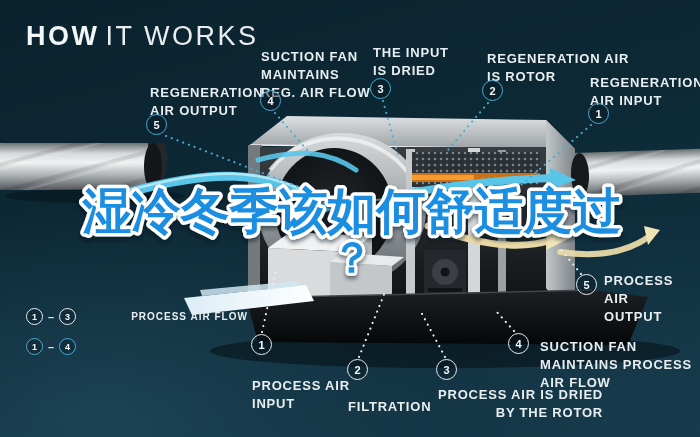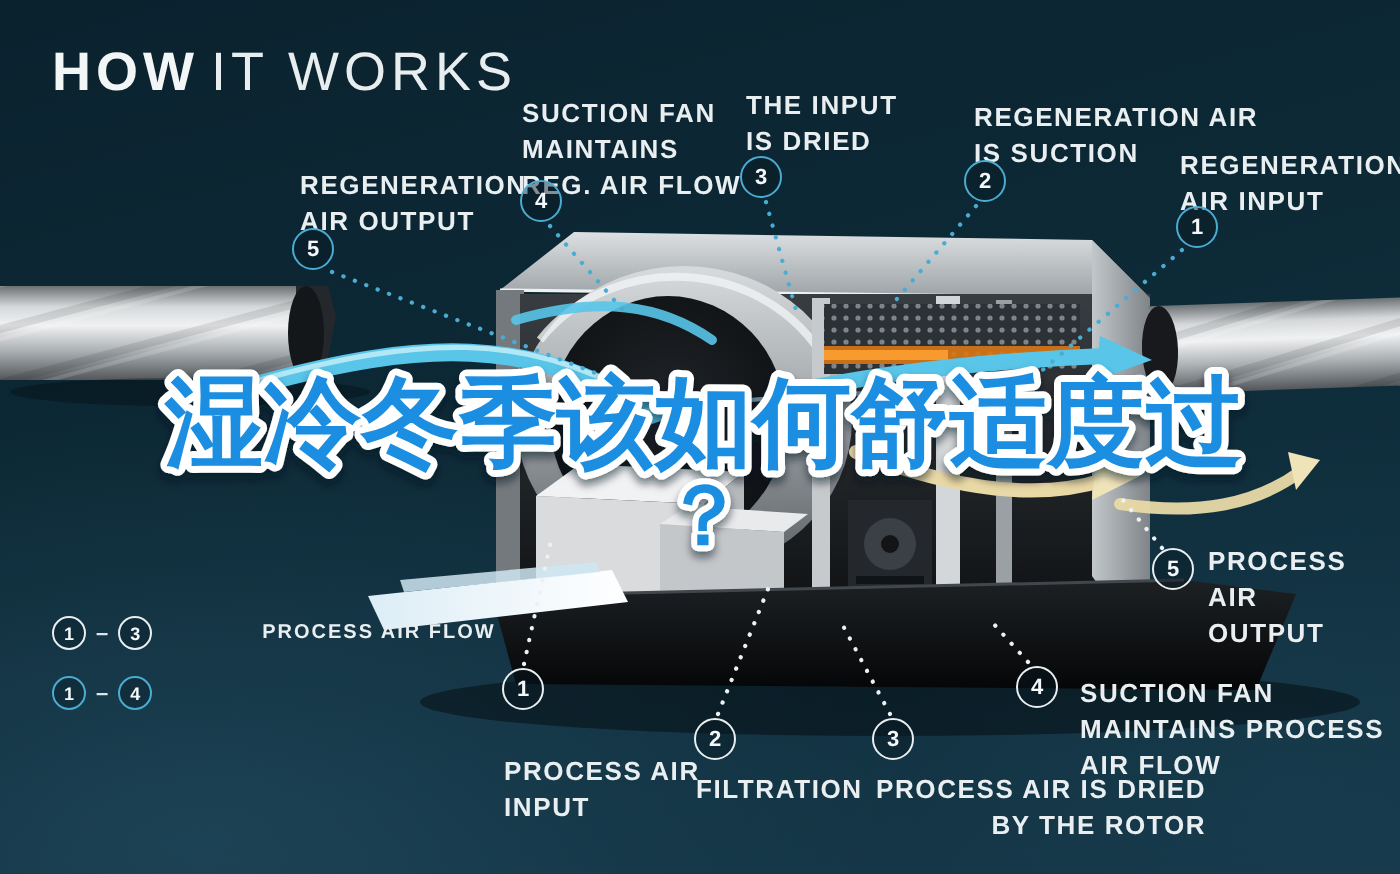--- a/index.html
+++ b/index.html
@@ -201,21 +201,21 @@
     </g>
   </svg>
 
   <div class="page-title">
     <span class="bold">HOW</span><span class="light">IT WORKS</span>
   </div>
 
   <div class="callout-label" style="left:590px;top:74px;">REGENERATION
 AIR INPUT</div>
   <div class="callout-label" style="left:487px;top:50px;">REGENERATION AIR
-IS SUCTION</div>
+IS ROTOR</div>
   <div class="callout-label" style="left:373px;top:44px;">THE INPUT
 IS DRIED</div>
   <div class="callout-label" style="left:261px;top:48px;">SUCTION FAN
 MAINTAINS
 REG. AIR FLOW</div>
   <div class="callout-label" style="left:150px;top:84px;">REGENERATION
 AIR OUTPUT</div>
 
   <div class="badge teal" style="left:588px;top:103px;">
       <span>1</span>
@@ -228,21 +228,21 @@
     </div>
   <div class="badge teal" style="left:260px;top:90px;">
       <span>4</span>
     </div>
   <div class="badge teal" style="left:146px;top:114px;">
       <span>5</span>
     </div>
 
   <div class="callout-label" style="left:252px;top:377px;">PROCESS AIR
 INPUT</div>
-  <div class="callout-label" style="left:348px;top:386px;">FILTRATION</div>
+  <div class="callout-label" style="left:348px;top:398px;">FILTRATION</div>
   <div class="callout-label" style="left:438px;top:386px;text-align:right;">PROCESS AIR IS DRIED
 BY THE ROTOR</div>
   <div class="callout-label" style="left:540px;top:338px;">SUCTION FAN
 MAINTAINS PROCESS
 AIR FLOW</div>
   <div class="callout-label" style="left:604px;top:272px;">PROCESS AIR
 OUTPUT</div>
 
   <div class="badge white" style="left:251px;top:334px;">
       <span>1</span>

